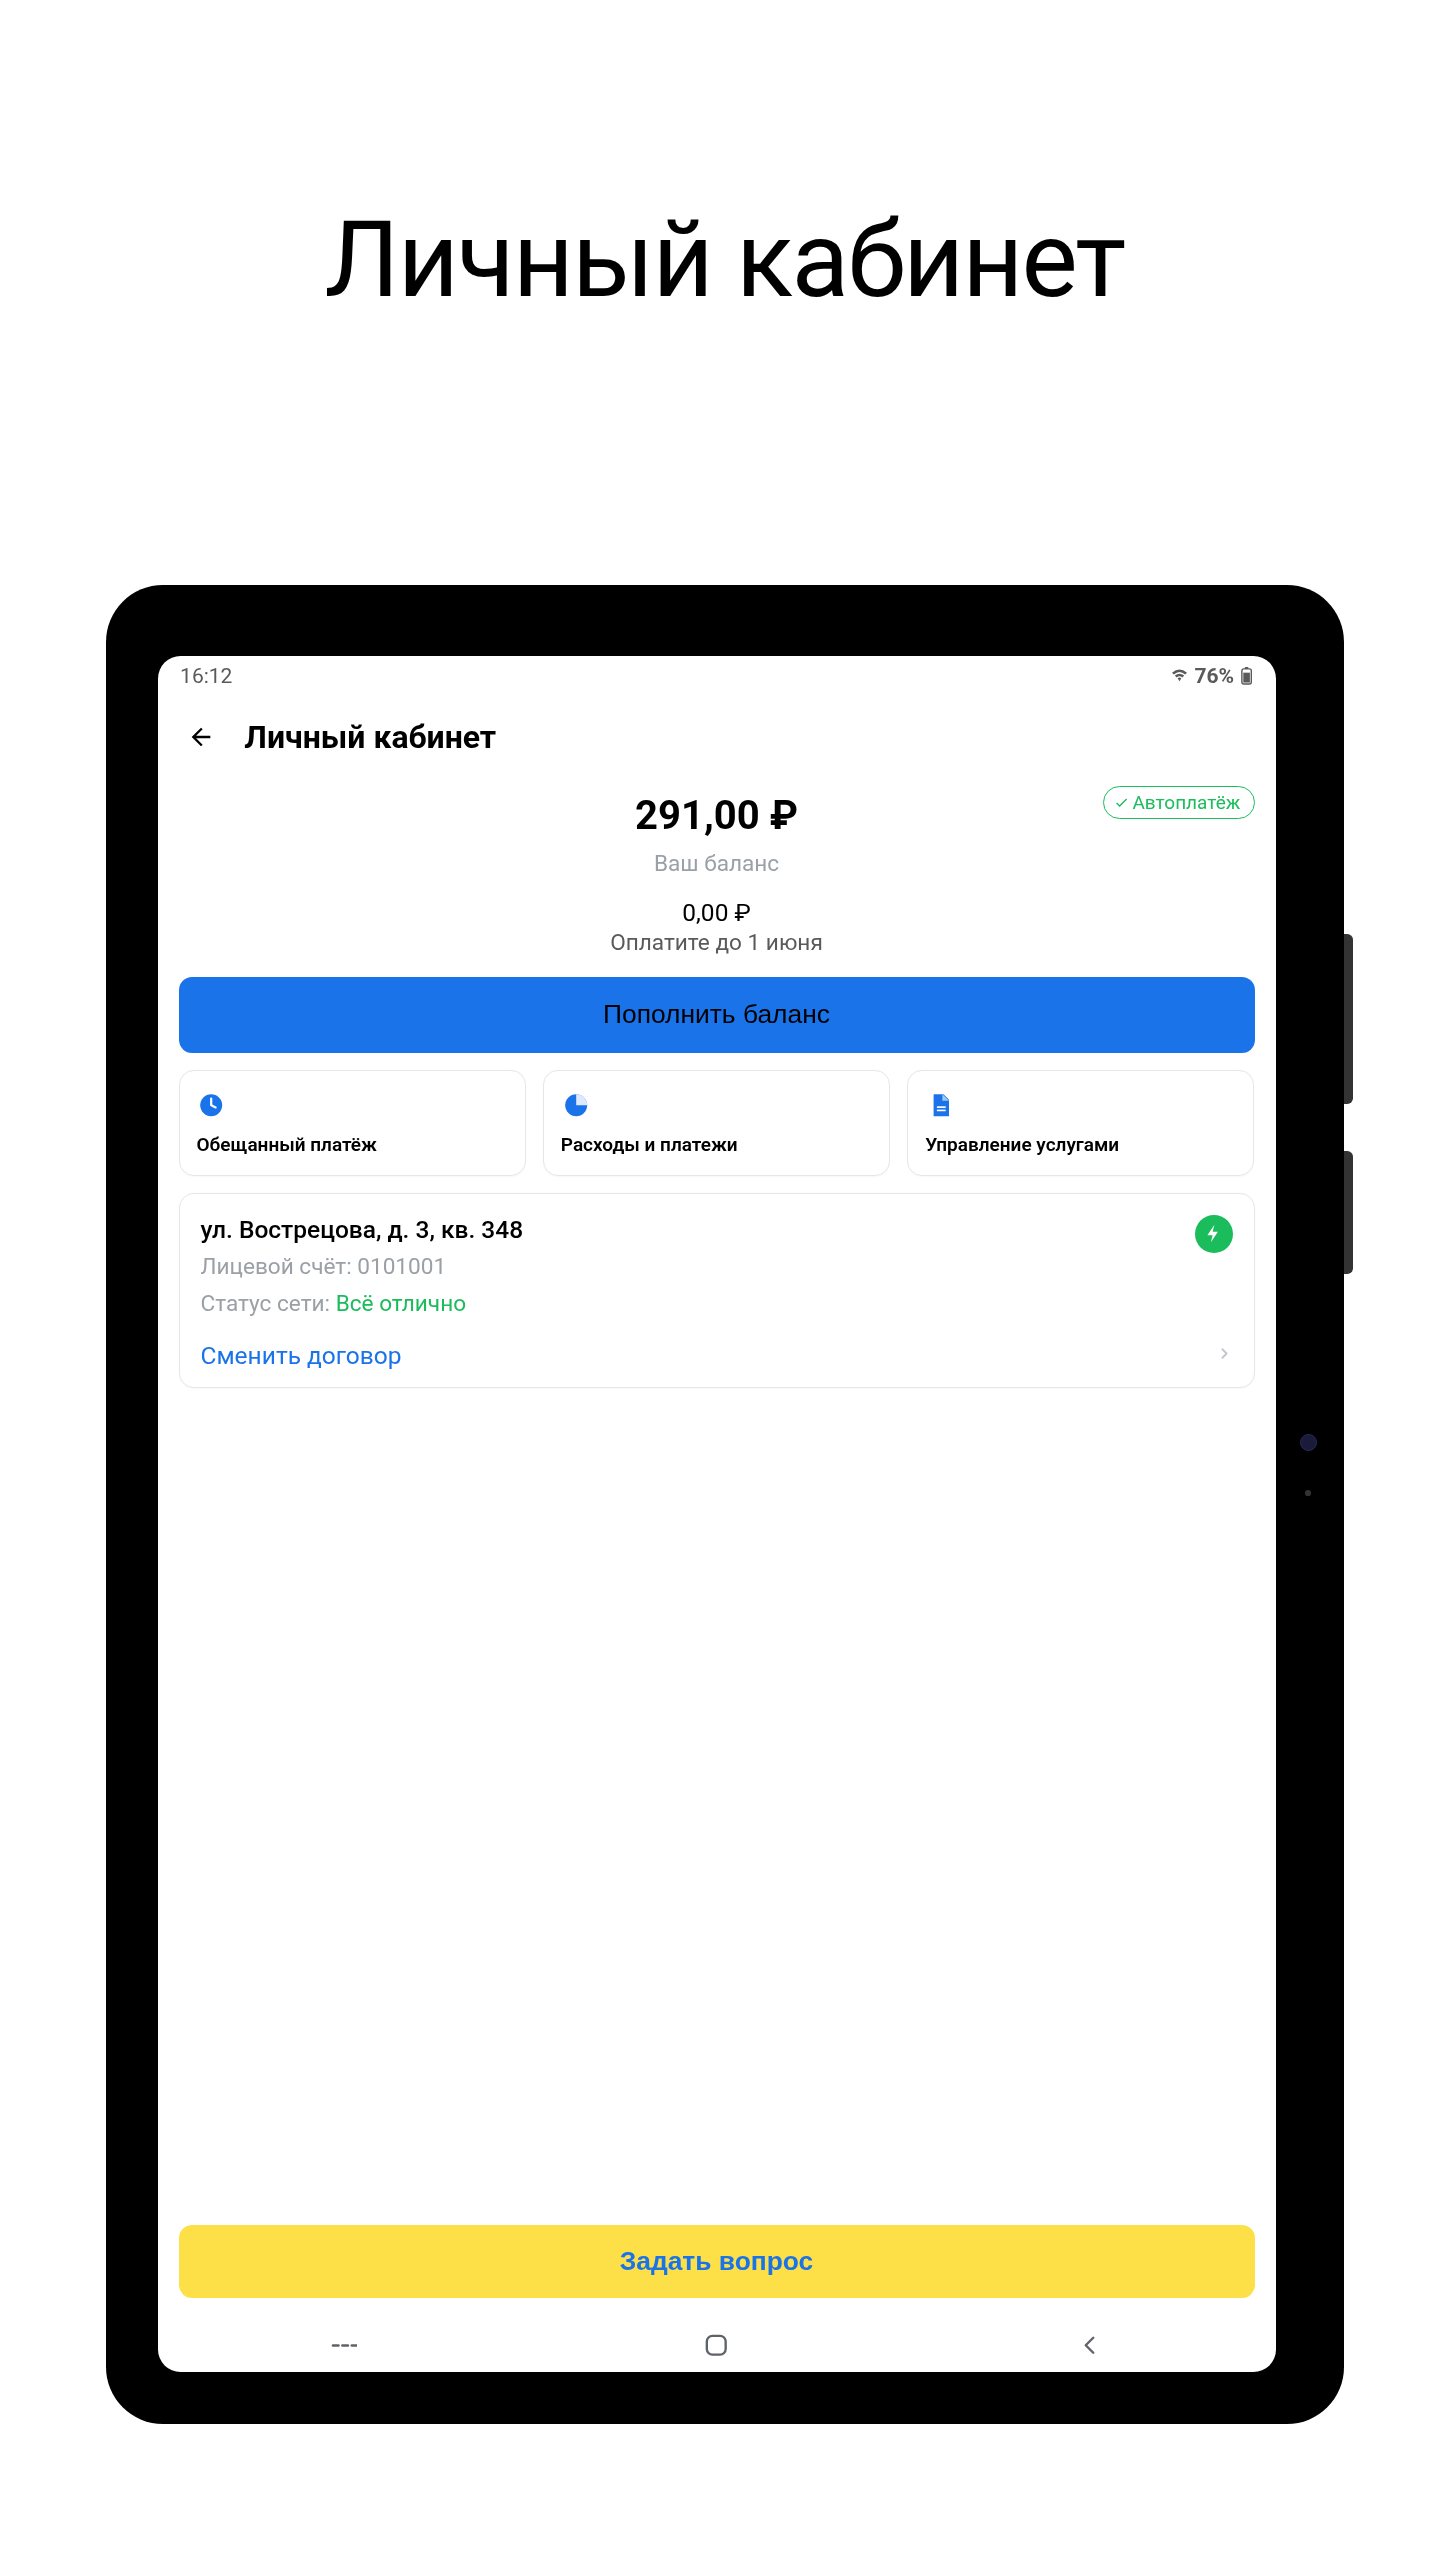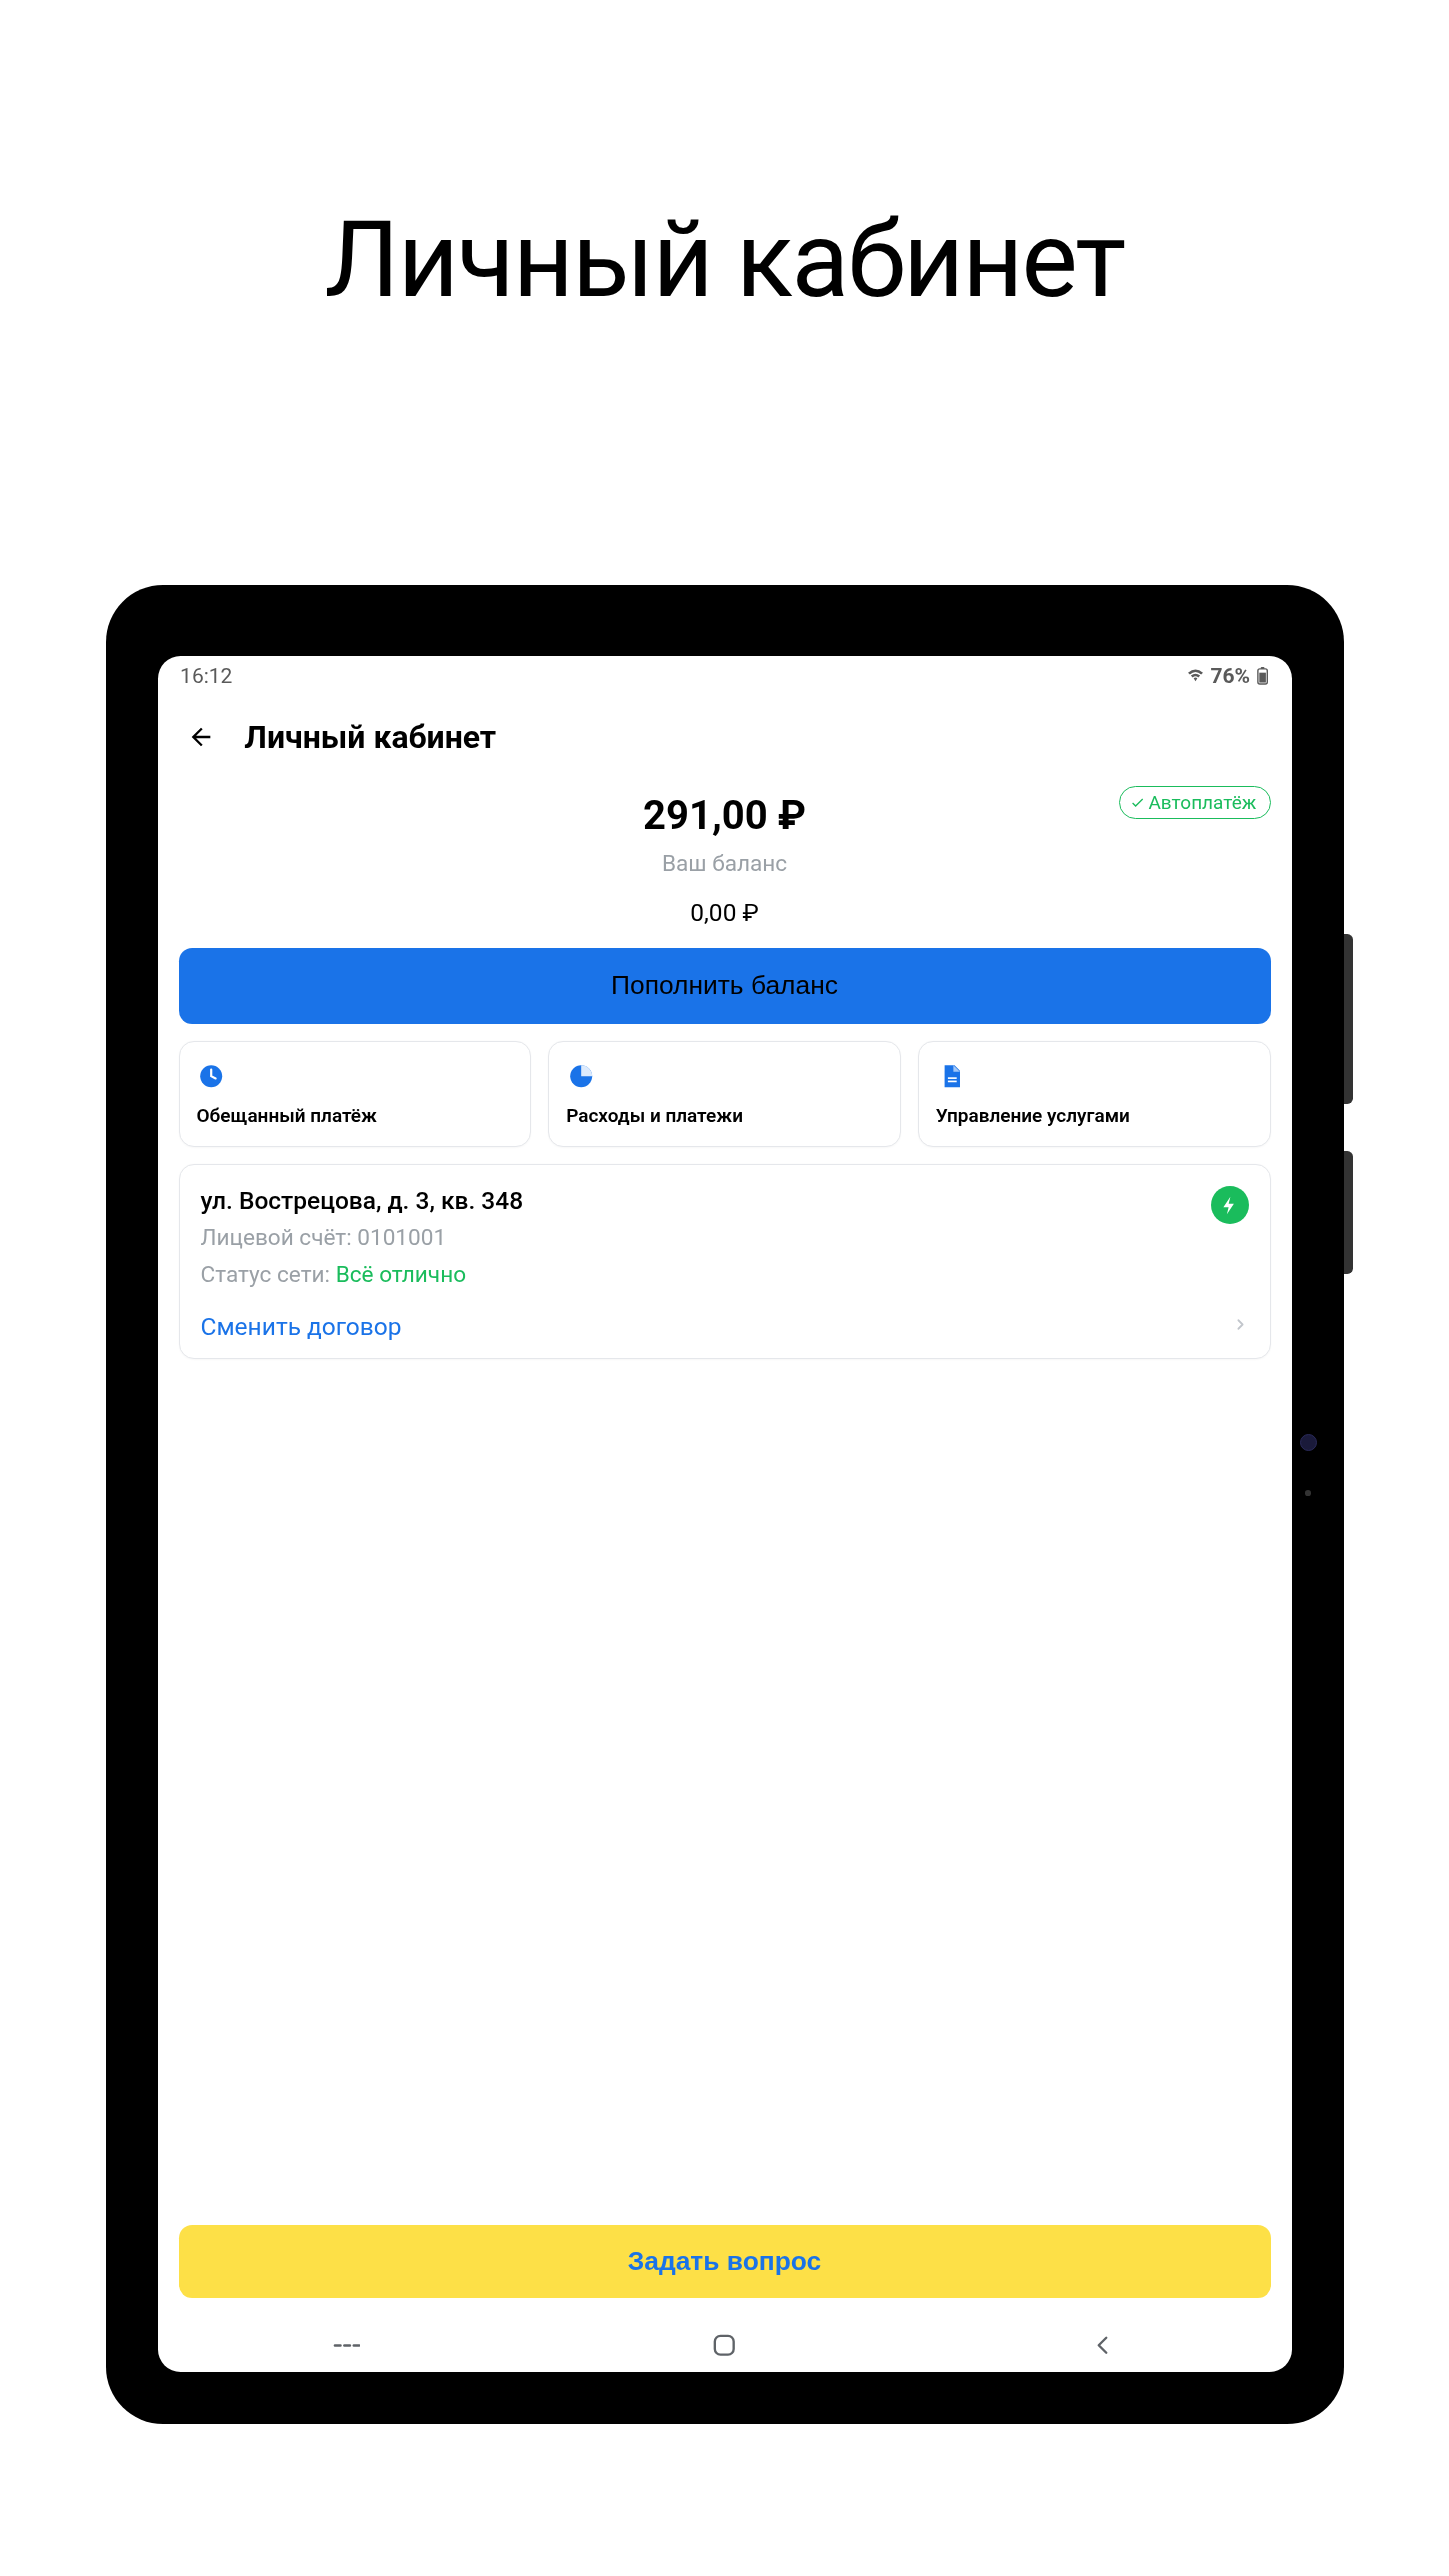--- a/index.html
+++ b/index.html
@@ -23,21 +23,21 @@
 
 .tablet-frame {
   position: absolute;
   top: 585px;
   left: 50%;
   transform: translateX(-50%);
   width: 1238px;
   height: 1839px;
   background: #000;
   border-radius: 57px;
-  padding: 71px 52px 52px 52px;
+  padding: 71px 68px 52px 52px;
 }
 .tablet-side-btn-1 {
   position: absolute;
   right: -9.4px;
   top: 349px;
   width: 9.4px;
   height: 170px;
   background: #333;
   border-radius: 0 5.7px 5.7px 0;
 }
@@ -345,20 +345,21 @@
       <div class="balance-block">
         <div class="autopay-badge">
           <svg width="15" height="15" viewBox="0 0 24 24">
               <path d="M9 16.17 4.83 12l-1.42 1.41L9 19 21 7l-1.41-1.41z" fill="#1abc5c"></path>
             </svg>
           <span>Автоплатёж</span>
         </div>
         <div class="balance-amount">291,00 ₽</div>
         <div class="balance-label">Ваш баланс</div>
         <div class="due-amount">0,00 ₽</div>
+        <div class="due-label">Оплатите до 1 июня</div>
         <button class="topup-btn">Пополнить баланс</button>
       </div>
 
       <div class="actions-row">
         <div class="action-card">
           <div class="action-icon">
             <svg width="26.4" height="26.4" viewBox="0 0 24 24">
                 <circle cx="12" cy="12" r="10" fill="#1a73e8"></circle>
                 <path d="M12 6v6l4 2" stroke="#fff" stroke-width="2" fill="none" stroke-linecap="round"></path>
               </svg>

